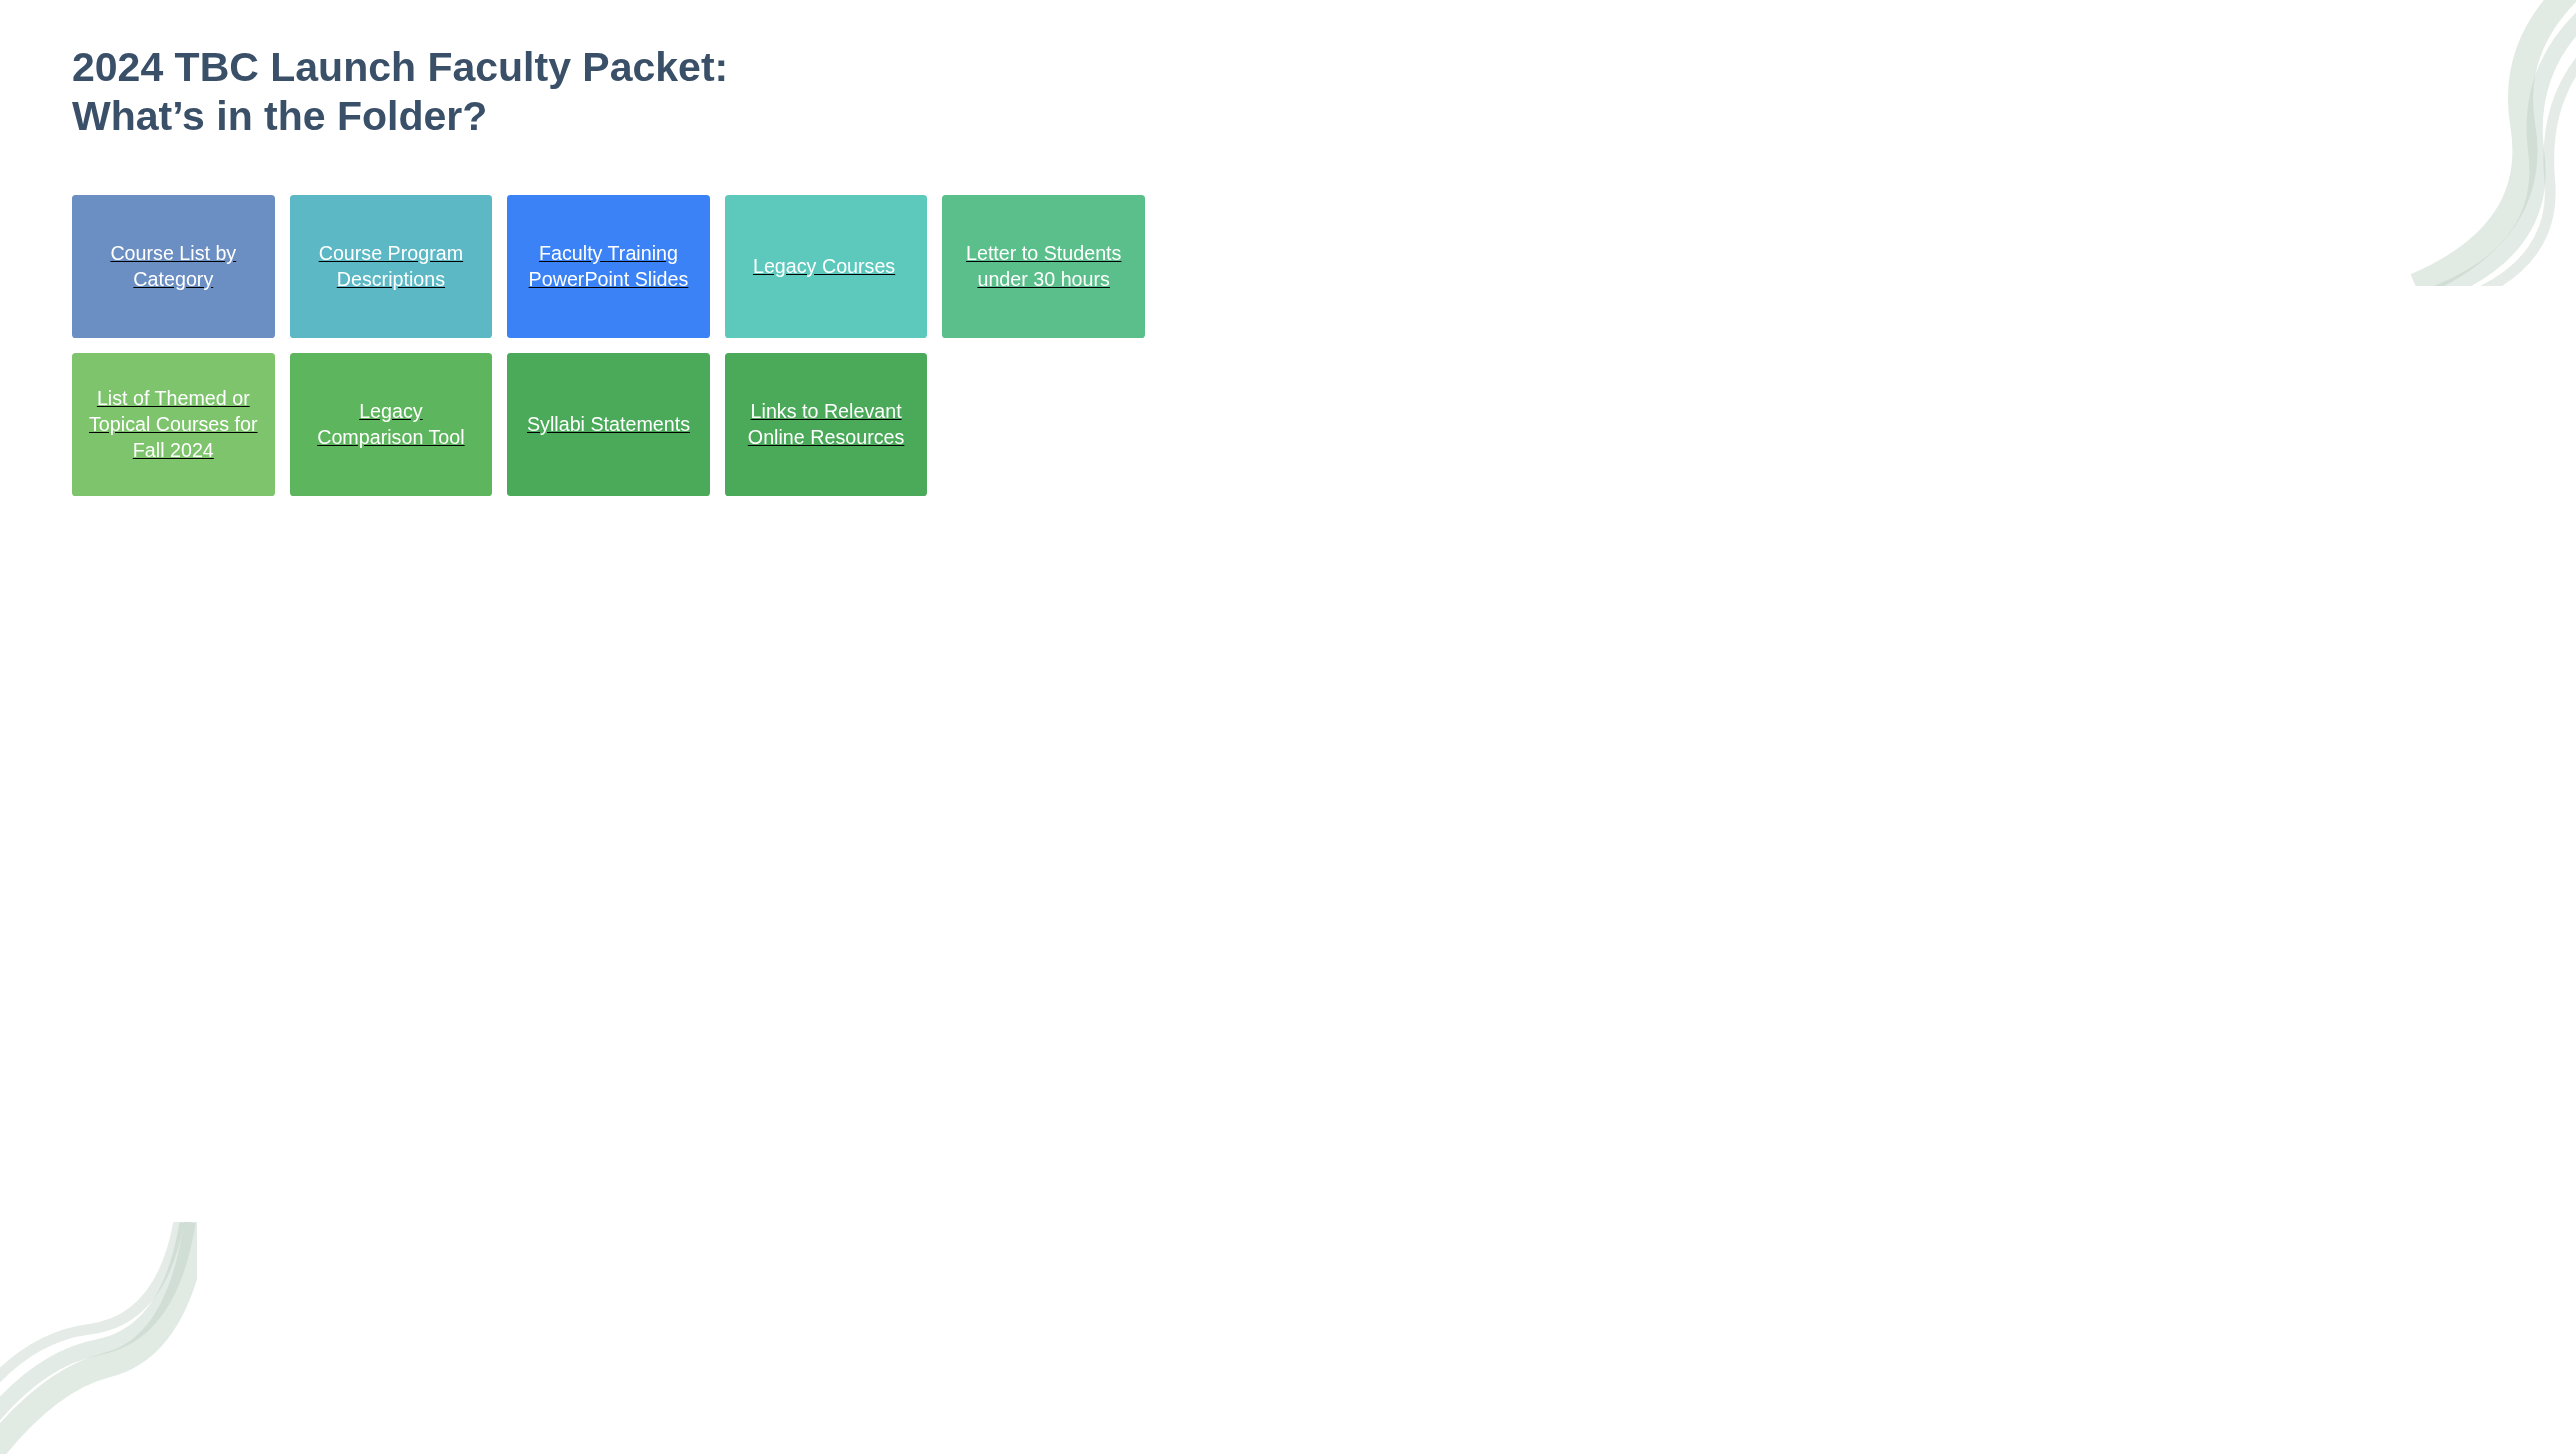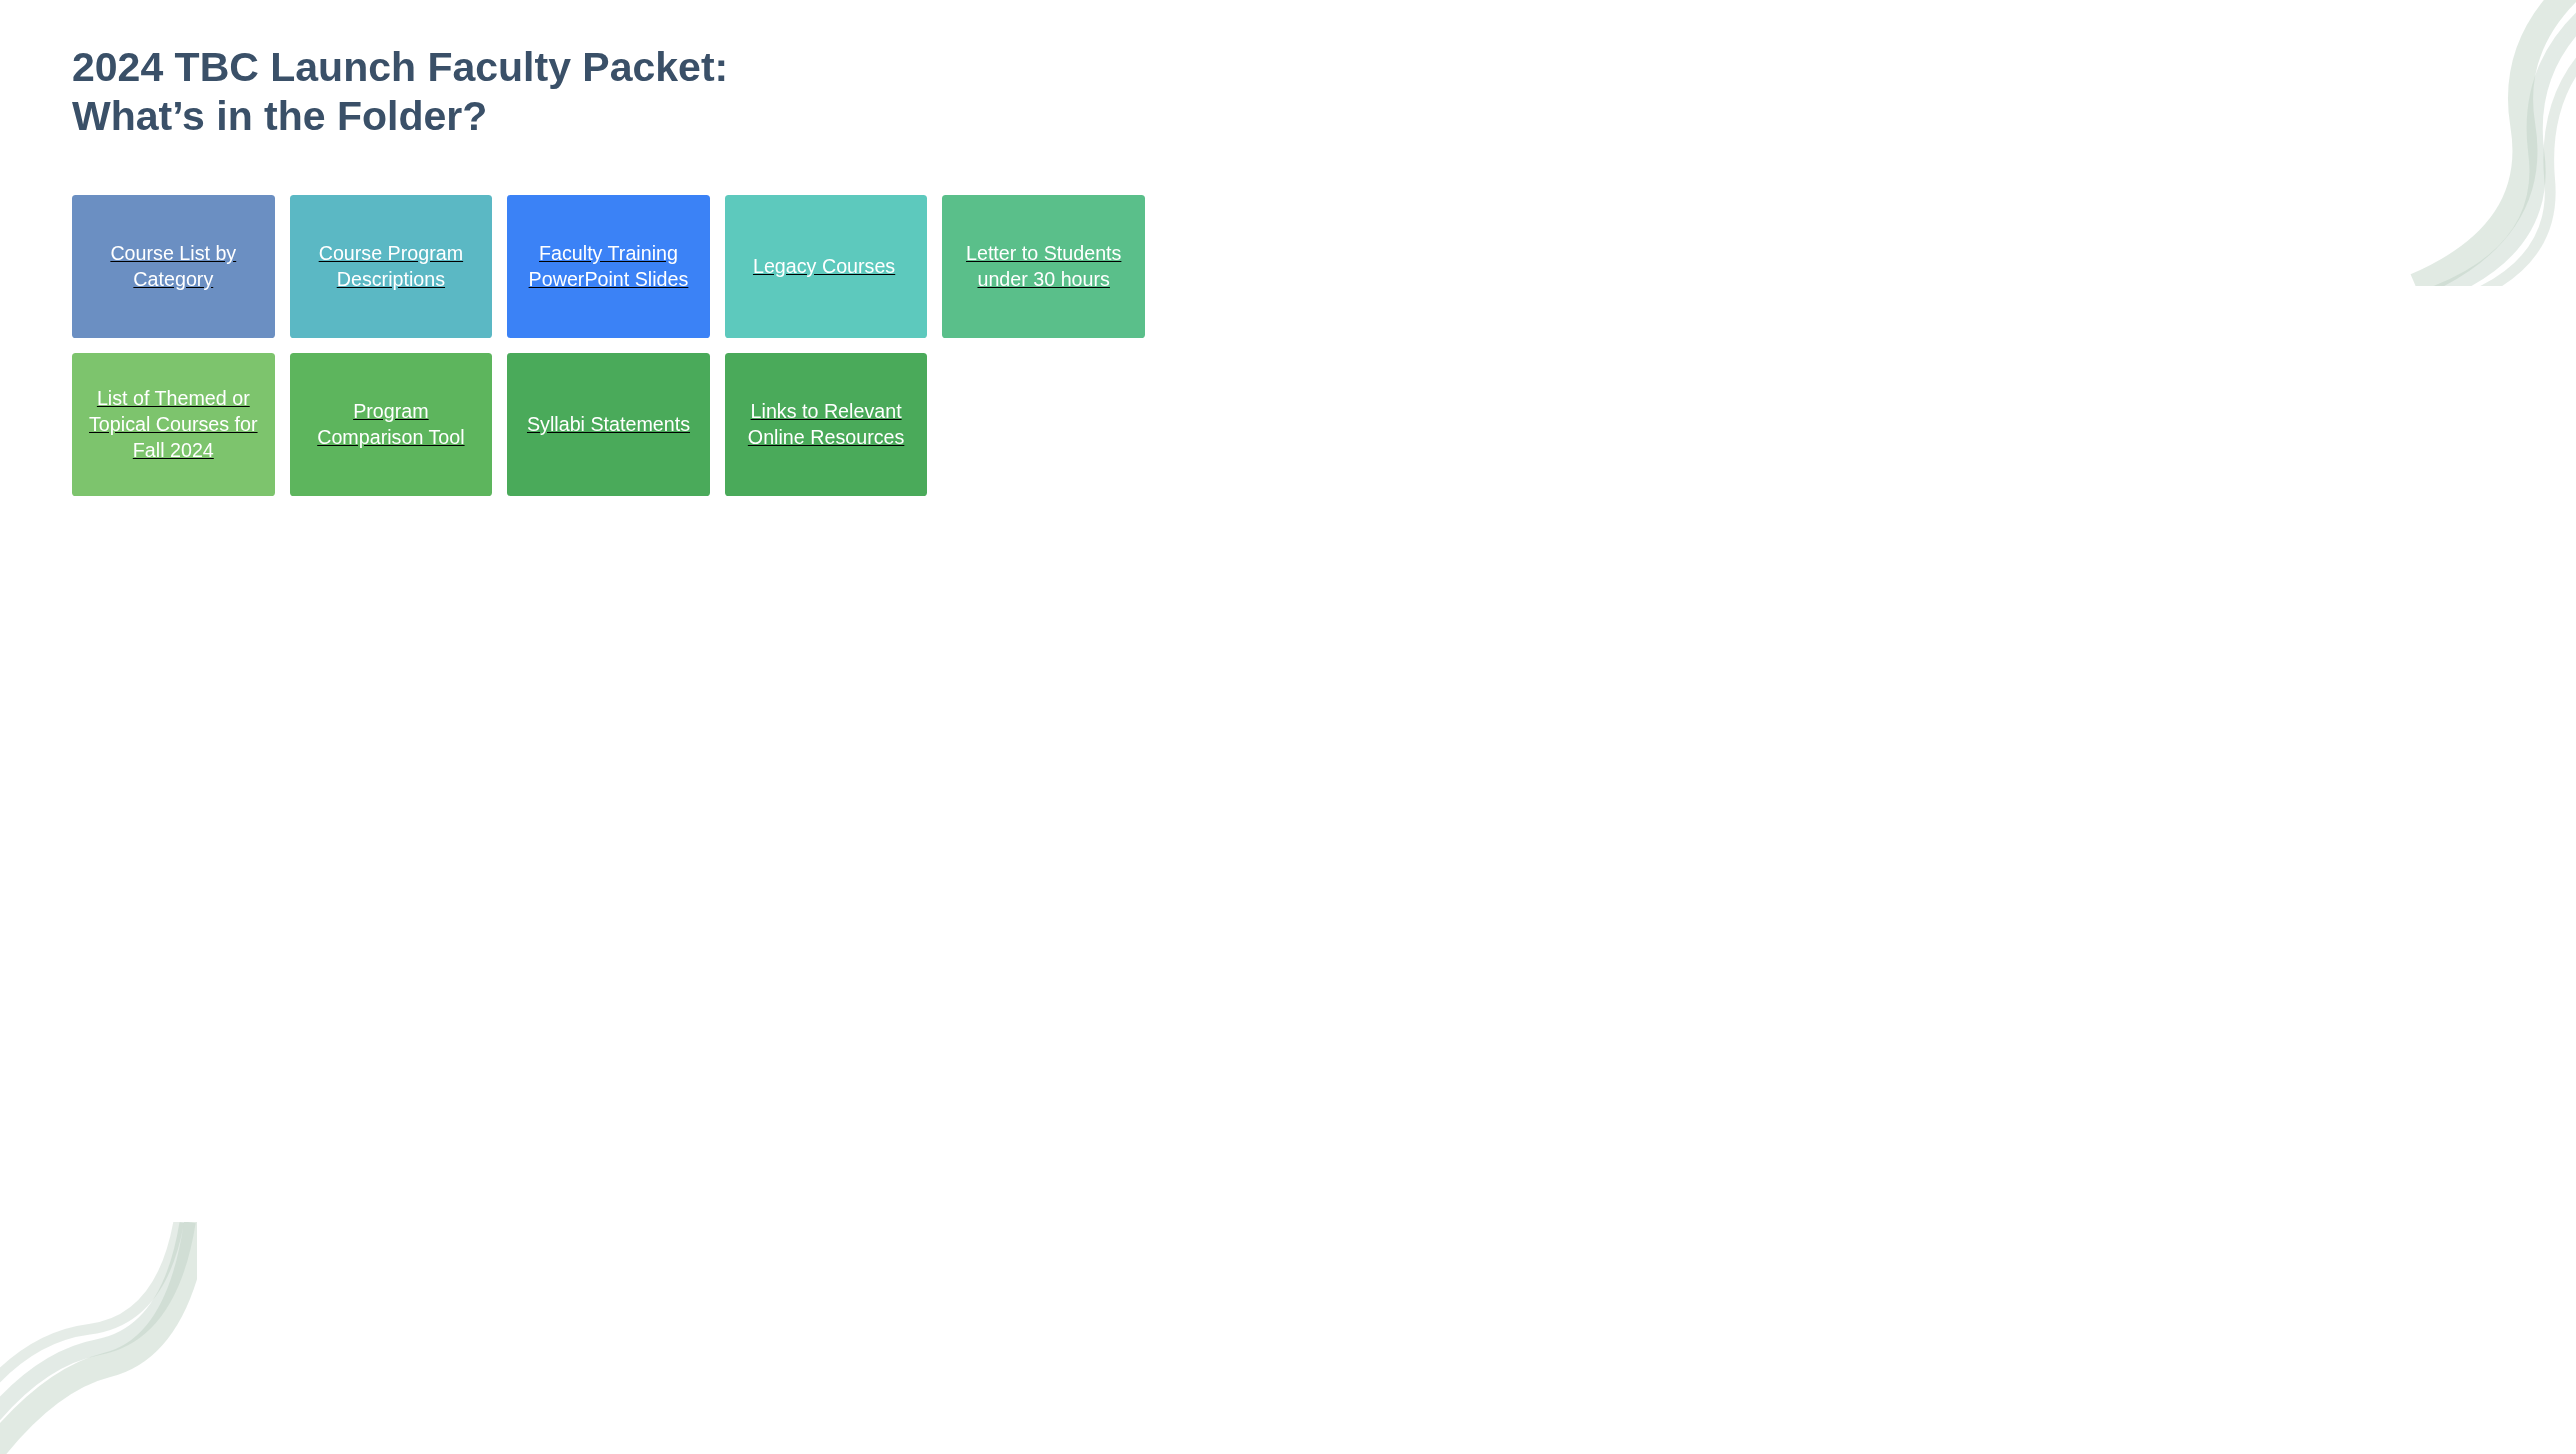--- a/index.html
+++ b/index.html
@@ -132,21 +132,21 @@
       <span>Legacy Courses</span>
     </div>
     <div class="tile tile-green-1">
       <span>Letter to Students under 30 hours</span>
     </div>
 
     <div class="tile tile-green-lt">
       <span>List of Themed or Topical Courses for Fall 2024</span>
     </div>
     <div class="tile tile-green-med">
-      <span>Program Comparison Tool</span>
+      <span>Legacy Comparison Tool</span>
     </div>
     <div class="tile tile-green-dk">
       <span>Syllabi Statements</span>
     </div>
     <div class="tile tile-green-dk3">
       <span>Links to Relevant Online Resources</span>
     </div>
   </div>
 
 </div>

